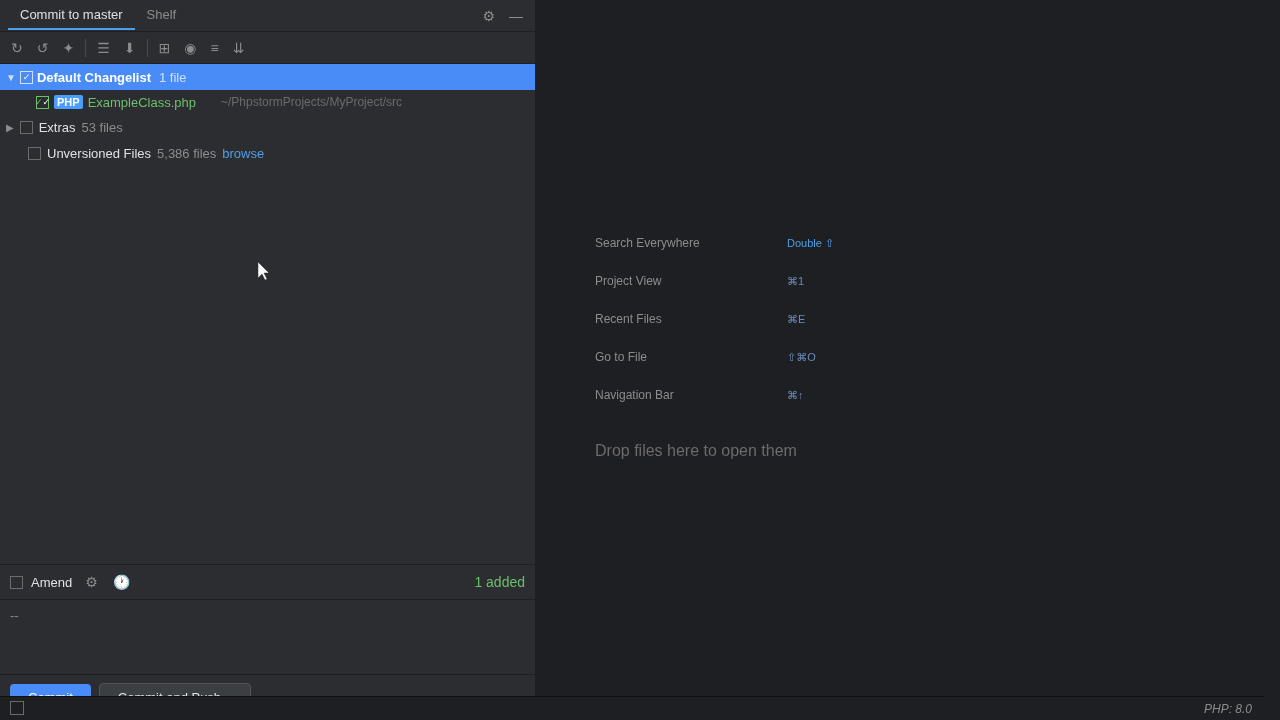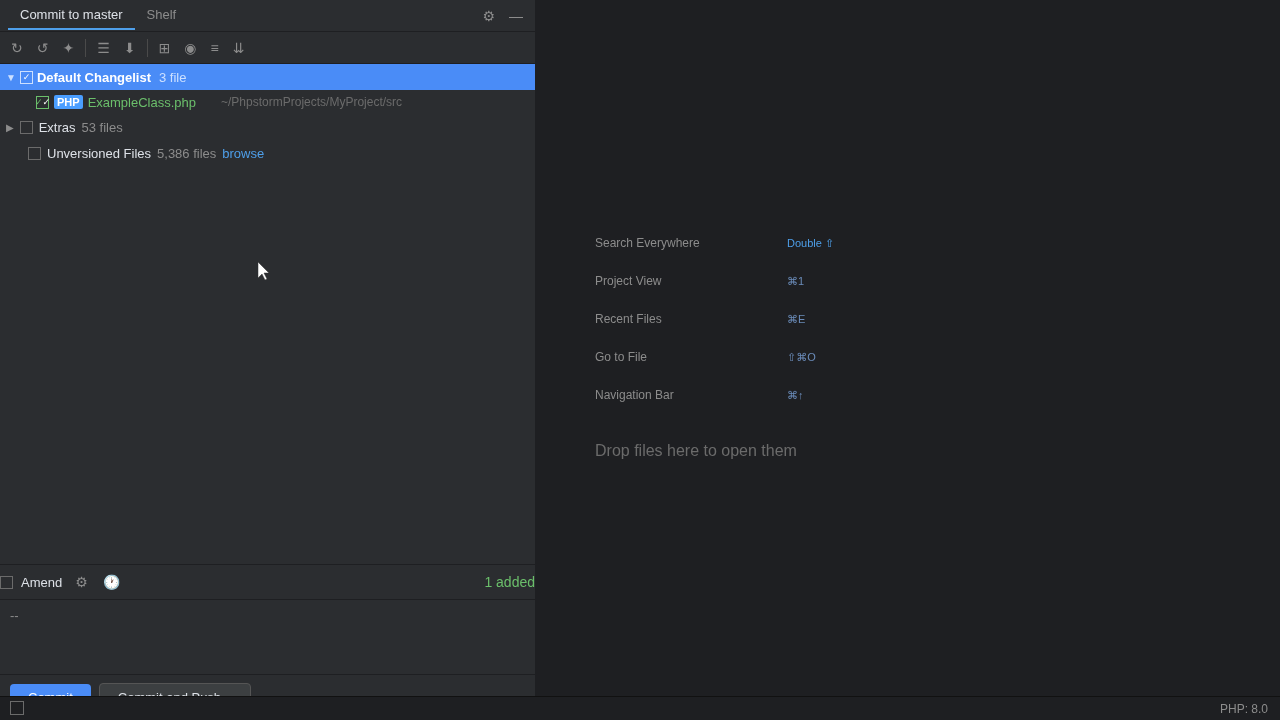--- a/index.html
+++ b/index.html
@@ -200,21 +200,21 @@
     .browse-link {
       color: #4e9fea;
       text-decoration: none;
       font-size: 13px;
     }
 
     
     .amend-bar {
       display: flex;
       align-items: center;
-      padding: 6px 0;
+      padding: 6px 10px;
       border-top: 1px solid #1e1f22;
       gap: 8px;
       background: #2b2d30;
       justify-content: space-between;
       margin-top: 16px;
     }
     .amend-left {
       display: flex;
       align-items: center;
       gap: 8px;
@@ -278,28 +278,29 @@
       border-radius: 4px;
       font-size: 13px;
       cursor: pointer;
     }
 
     
     .status-bar {
       position: absolute;
       bottom: 0;
       left: 0;
-      right: 0;
+      right: 16px;
       height: 24px;
       background: #1e1f22;
       display: flex;
       align-items: center;
       justify-content: flex-end;
       padding: 0 12px;
       border-top: 1px solid #111;
+      font-style: italic;
     }
     .status-text {
       color: #8c8c8c;
       font-size: 12px;
     }
     .status-checkbox {
       width: 14px;
       height: 14px;
       border: 1px solid #6b6b6b;
       background: transparent;
@@ -389,21 +390,21 @@
     <button class="toolbar-btn">≡</button>
     <button class="toolbar-btn">⇊</button>
   </div>
 
   <div class="file-tree">
 
     <div class="changelist-row">
       <span class="chevron">▼</span>
       <div class="checkbox checked"></div>
       <span class="label">Default Changelist</span>
-      <span class="count">3 file</span>
+      <span class="count">1 file</span>
     </div>
 
     <div class="file-row">
       <div class="checkbox checked" style="border-color:#6bbf6b; background:transparent;">
           <span style="color:#6bbf6b;font-size:9px;">✓</span>
         </div>
       <span class="file-icon">PHP</span>
       <span class="file-name">ExampleClass.php</span>
       <span class="file-path">~/PhpstormProjects/MyProject/src</span>
     </div>

